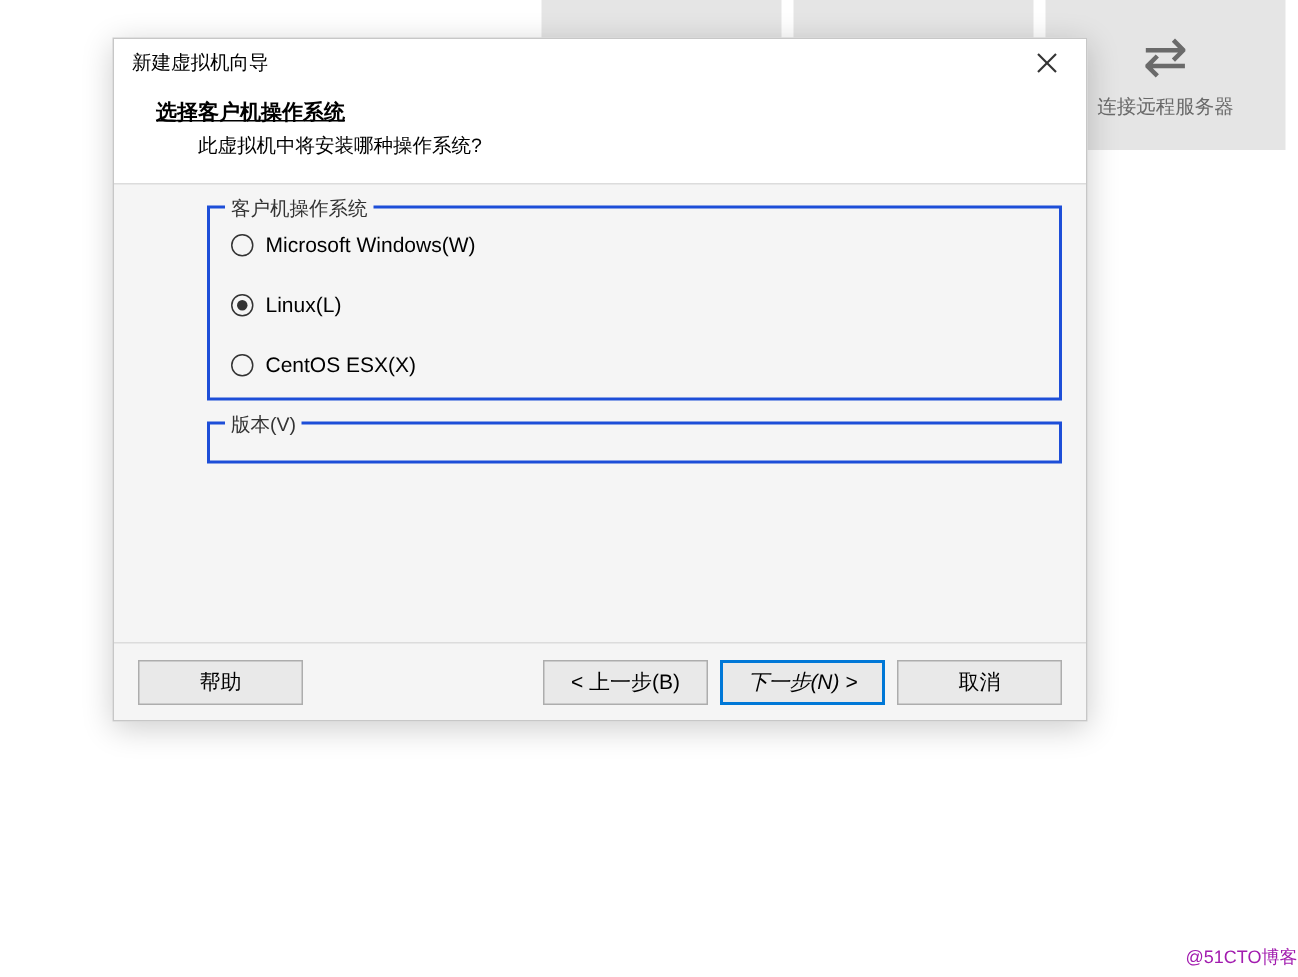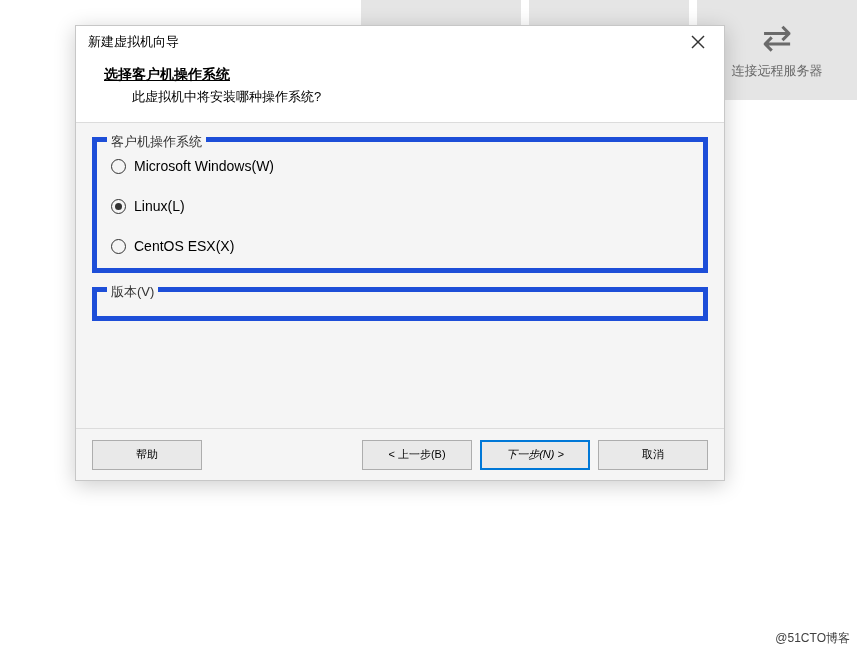--- a/index.html
+++ b/index.html
@@ -86,24 +86,25 @@
   .body-area {
     flex: 1;
     border-top: 1px solid #dcdcdc;
     background: #f5f5f5;
     padding: 14px 16px;
     display: flex;
     flex-direction: column;
     gap: 14px;
   }
   .group {
-    border: 5px solid #1d4ed8;
+    border: 2px solid #1d4ed8;
     background: #f5f5f5;
     padding: 10px 14px 14px 14px;
     position: relative;
+    margin-left: 46px;
   }
   .group .legend {
     position: absolute;
     top: -9px;
     left: 10px;
     background: #f5f5f5;
     padding: 0 4px;
     font-size: 13px;
     color: #333;
   }
@@ -163,35 +164,35 @@
   }
   .footer .spacer { flex: 1; }
   .btn {
     min-width: 110px;
     height: 30px;
     border: 1px solid #adadad;
     background: #e9e9e9;
     display: flex;
     align-items: center;
     justify-content: center;
-    font-size: 11px;
+    font-size: 14px;
     cursor: pointer;
     padding: 0 10px;
   }
   .btn.primary {
     border: 2px solid #0078d7;
     background: #e9e9e9;
     font-style: italic;
   }
   .watermark {
     position: absolute;
-    right: 15px;
+    right: 0;
     bottom: 4px;
     font-size: 12px;
-    color: #404040;
+    color: #a21caf;
   }
 </style>
 </head>
 <body>
 
 <div class="bg-tiles">
   <div class="bg-tile">
     <div class="ic">＋</div>
   </div>
   <div class="bg-tile">

